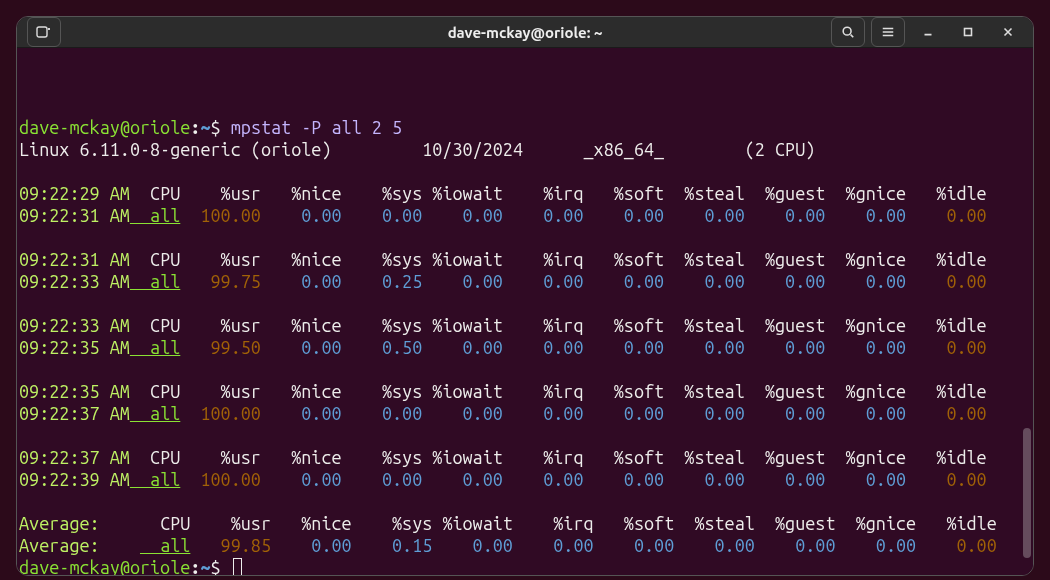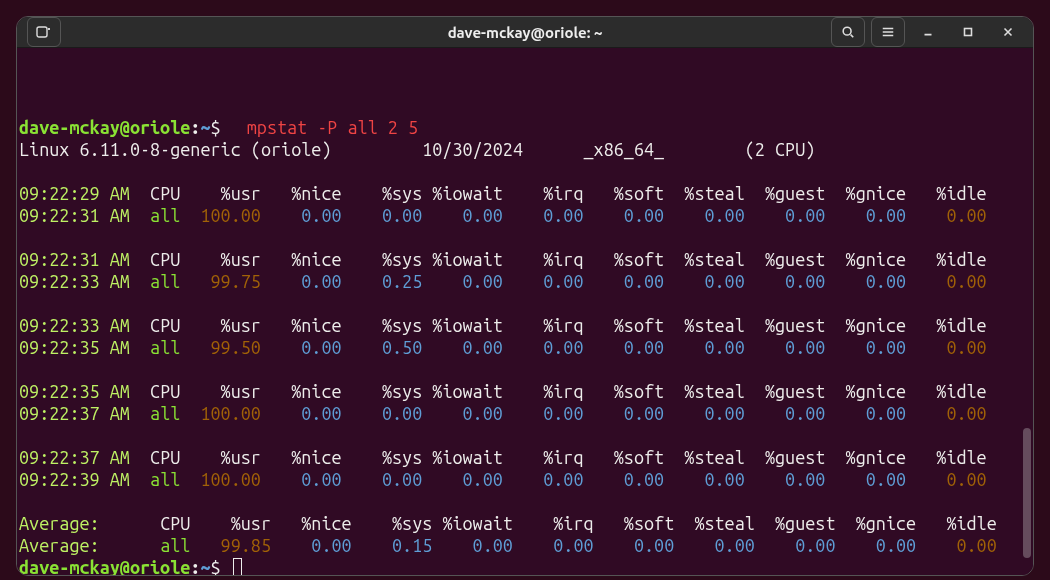--- a/index.html
+++ b/index.html
@@ -62,28 +62,28 @@
       flex: 1;
       background: #300a24;
       padding: 2px 2px 0 2px;
       font-size: 18px;
       line-height: 22px;
       color: #eeeeec;
       white-space: pre;
       position: relative;
     }
     .line { white-space: pre; }
-    .user { color: #8ae234; font-weight: bold; }
+    .user { color: #8ae234; font-weight: normal; }
     .colon { color: #eeeeec; font-weight: bold; }
     .path { color: #5f9ed6; font-weight: bold; }
     .dollar { color: #eeeeec; }
-    .cmd { color: #ef4444; margin-left: 16px; }
+    .cmd { color: #c4b5fd; }
     .hdr { color: #eeeeec; }
     .ts { color: #bef264; }
-    .cpu-all { color: #8ae234; }
+    .cpu-all { color: #8ae234; text-decoration: underline; }
     .num-red { color: #a16207; }
     .num-blue { color: #5f9ed6; }
     .cursor {
       display: inline-block;
       width: 9px; height: 18px;
       border: 1px solid #eeeeec;
       vertical-align: -2px;
       margin-left: 2px;
     }
     .scrollbar {

